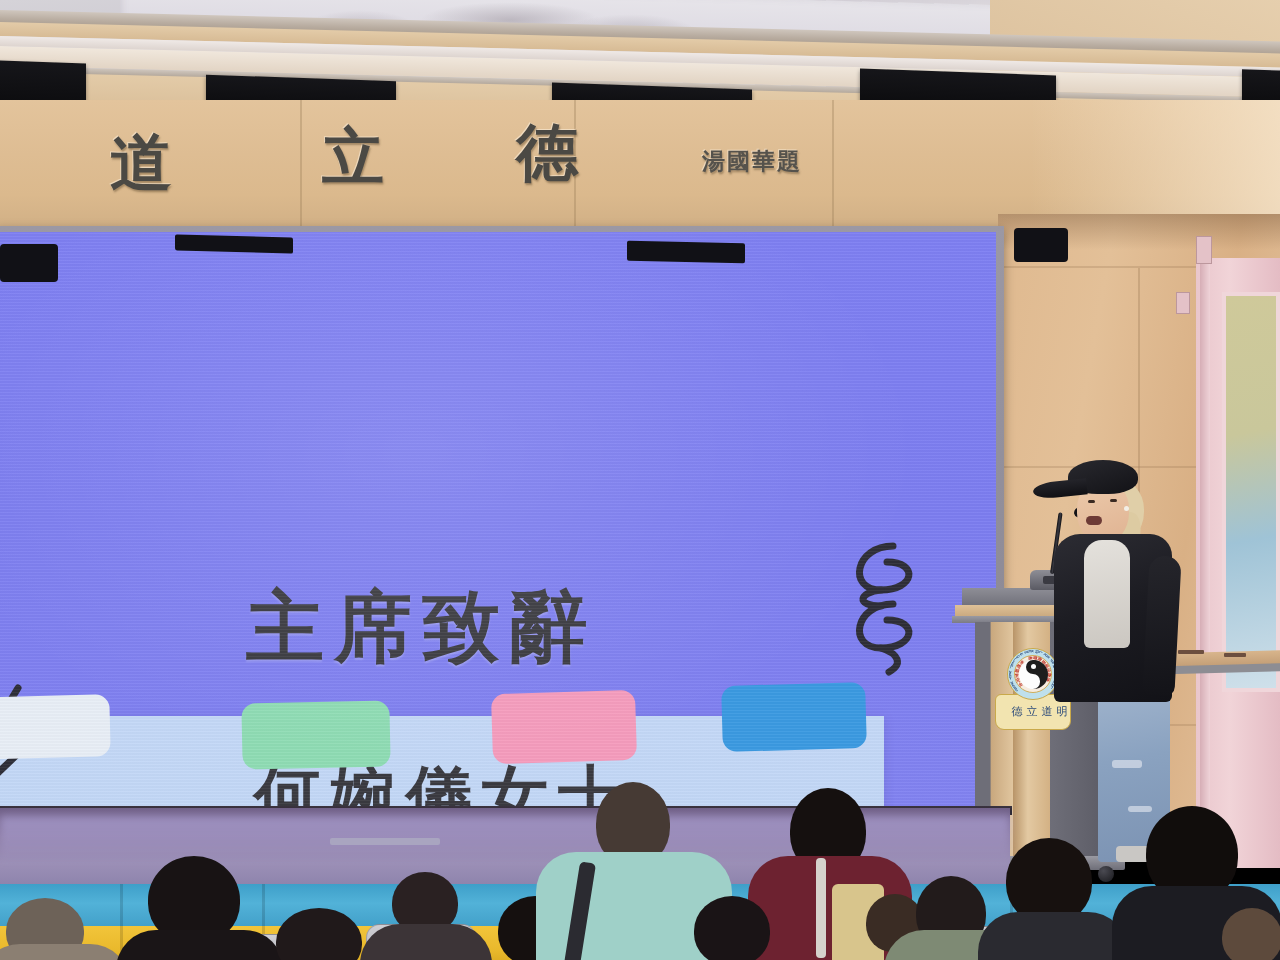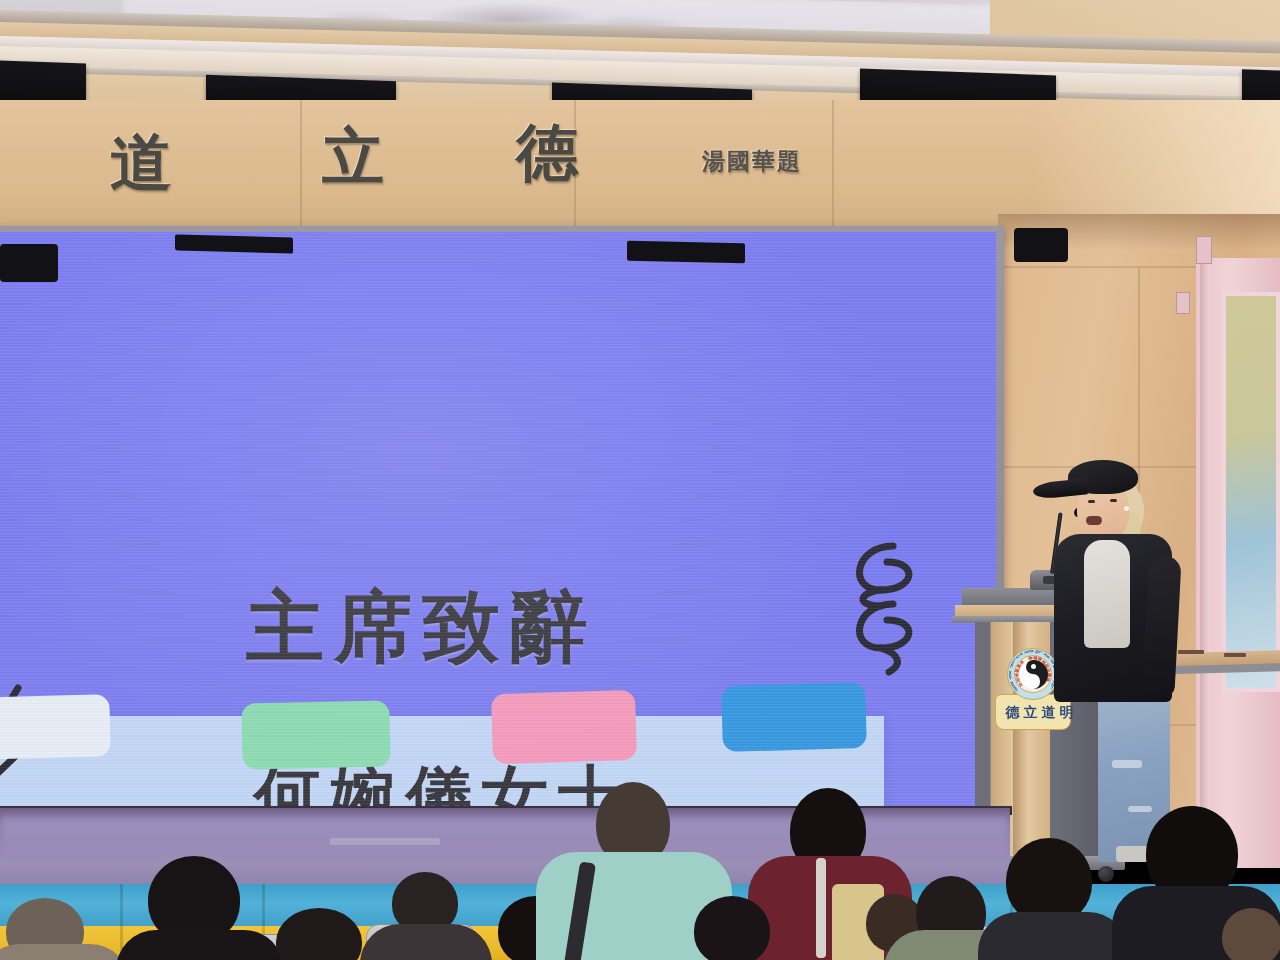--- a/index.html
+++ b/index.html
@@ -156,21 +156,21 @@
         border-radius:50%; background:#1d1d1d; }
   .emb-eng { position:absolute; left:12px; top:0; width:52px; height:52px; }
   .emb-eng span { position:absolute; left:50%; top:50%; font-size:3.4px; color:#2b4a7a;
         font-family:"Liberation Sans",sans-serif; font-weight:700;
         transform-origin:0 0; white-space:nowrap; }
   .emb-cn { position:absolute; left:12px; top:0; width:52px; height:52px; }
   .emb-cn span { position:absolute; left:50%; top:50%; font-size:4.2px; color:#c0392b;
         font-family:"DejaVu Sans",sans-serif; font-weight:700;
         transform-origin:0 0; white-space:nowrap; }
   .emb-motto { position:absolute; left:0; top:56px; width:93px; text-align:center;
-        font-size:14px; letter-spacing:4px; color:#2b4a7a; font-weight:700;
+        font-size:11px; letter-spacing:4px; color:#2b4a7a; font-weight:400;
         font-family:"DejaVu Sans",sans-serif; }
 
   .mic-base { position:absolute; left:1030px; top:570px; width:46px; height:20px;
         background:linear-gradient(180deg,#8e8e96,#5a5a63); border-radius:6px 6px 3px 3px; }
   .mic-base-plate { position:absolute; left:1043px; top:576px; width:20px; height:8px;
         background:#3a3a42; border-radius:2px; }
   .mic-stem { position:absolute; left:1050px; top:512px; width:4px; height:62px;
         background:linear-gradient(90deg,#0f0f12,#3a3a42,#0f0f12); border-radius:2px;
         transform:rotate(8deg); transform-origin:bottom center; }
   .mic-head { position:absolute; left:1074px; top:506px; width:16px; height:12px;

